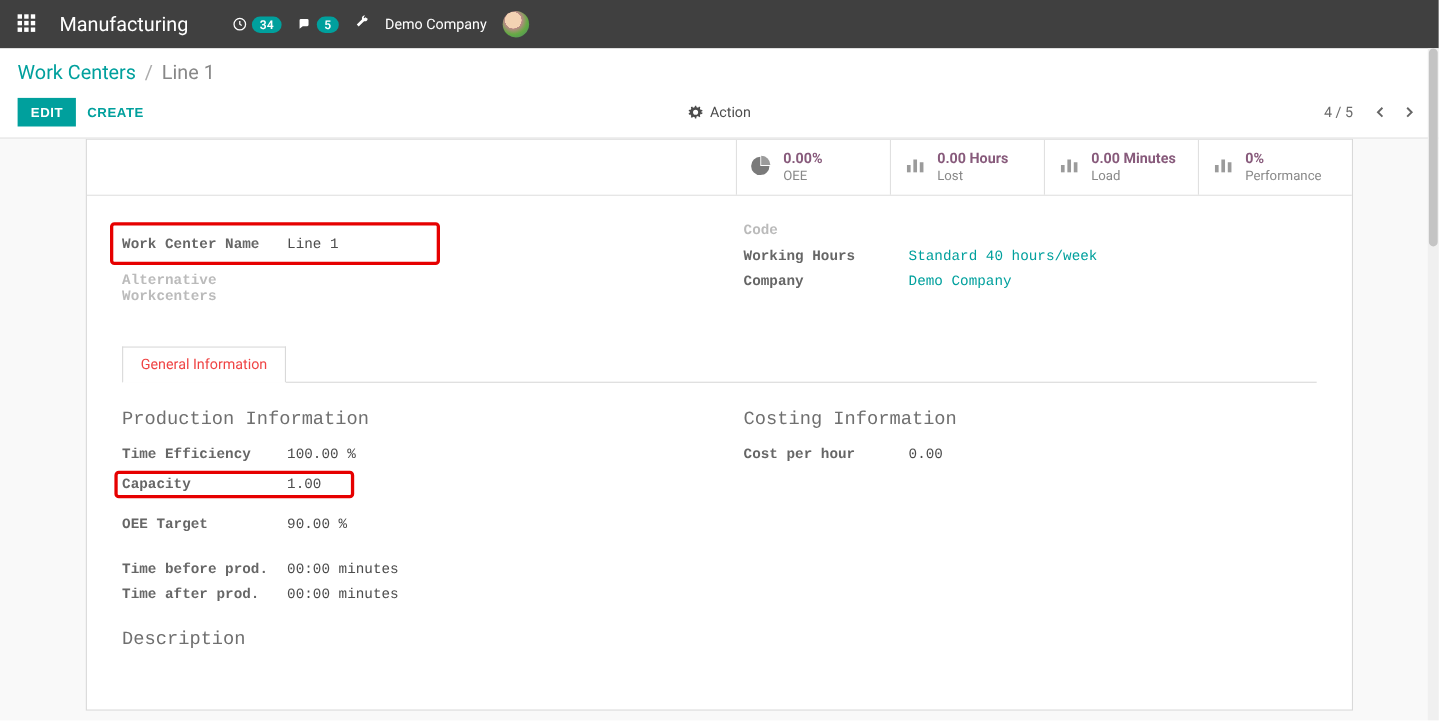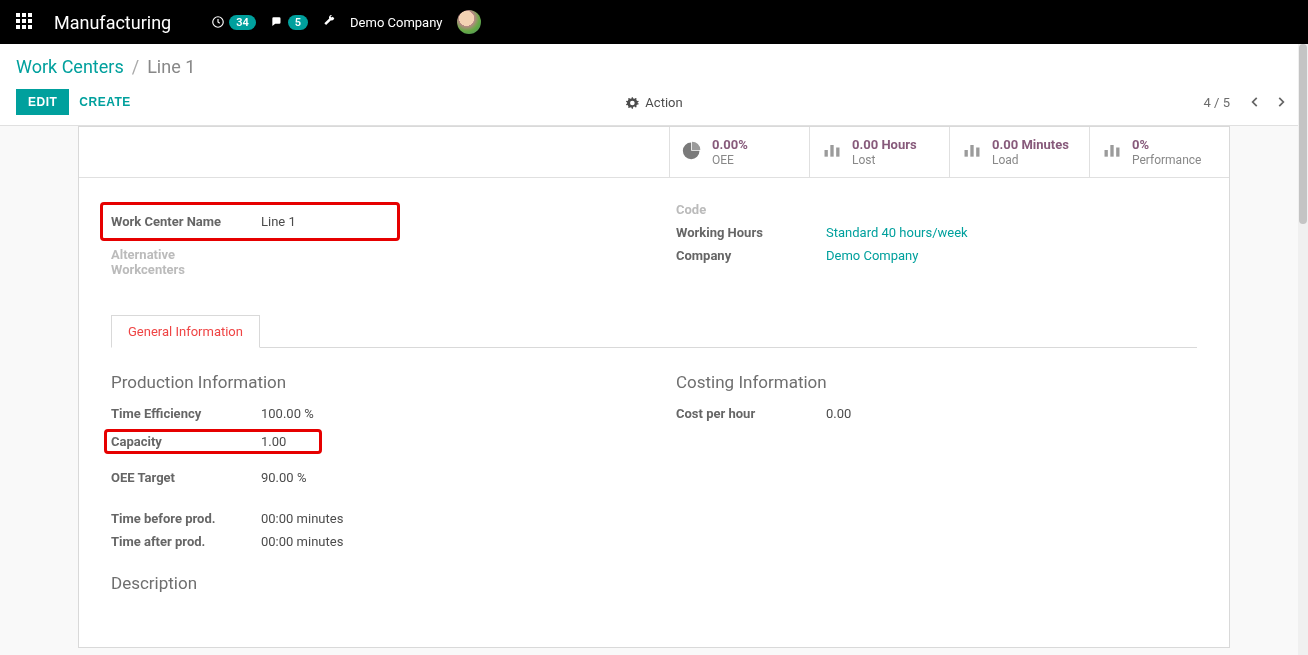--- a/index.html
+++ b/index.html
@@ -1,53 +1,53 @@
 <!DOCTYPE html>
 <html><head>
 <meta charset="utf-8">
 <style>
 * { margin: 0; padding: 0; box-sizing: border-box; }
 body { font-family: -apple-system, BlinkMacSystemFont, "Segoe UI", Roboto, Helvetica, Arial, sans-serif; font-size: 13px; color: #4c4c4c; background: #f9f9f9; width: 1308px; height: 655px; overflow: hidden; position: relative; }
 
-.topnav { height: 44px; background: #000000; display: flex; align-items: center; color: #fff; padding: 0 16px; }
+.topnav { height: 44px; background: #404040; display: flex; align-items: center; color: #fff; padding: 0 16px; }
 .topnav .apps-icon { width: 18px; height: 18px; display: grid; grid-template-columns: repeat(3, 4px); grid-template-rows: repeat(3, 4px); gap: 2px; margin-right: 20px; cursor: pointer; }
 .topnav .apps-icon span { background: #fff; width: 4px; height: 4px; }
 .topnav .brand { font-size: 18px; font-weight: 400; margin-right: 40px; }
 .topnav .menu { display: flex; gap: 22px; flex: 1; }
 .topnav .menu a { color: #eee; font-size: 13px; cursor: pointer; }
 .topnav .right { display: flex; align-items: center; gap: 14px; }
 .badge-pill { display: inline-flex; align-items: center; gap: 4px; color: #fff; font-size: 12px; }
 .badge-count { background: #00a09d; color: #fff; border-radius: 10px; padding: 1px 7px; font-size: 11px; font-weight: 600; }
 .avatar { width: 24px; height: 24px; border-radius: 50%; background: radial-gradient(circle at 40% 35%, #f3d2b3 35%, #b88 36%, #6a4 60%, #486 100%); }
 
 .control-panel { background: #fff; border-bottom: 1px solid #e0e0e0; padding: 12px 16px 0 16px; }
 .breadcrumb { font-size: 18px; display: flex; align-items: center; gap: 8px; margin-bottom: 12px; }
 .breadcrumb a { color: #00a09d; cursor: pointer; }
 .breadcrumb .sep { color: #aaa; }
 .breadcrumb .current { color: #888; }
 
 .cp-row { display: flex; align-items: center; justify-content: space-between; padding-bottom: 10px; }
 .cp-left { display: flex; align-items: center; gap: 10px; }
 .btn-primary { background: #00a09d; color: #fff; border: none; padding: 6px 12px; font-size: 12px; font-weight: 600; letter-spacing: 0.5px; cursor: pointer; }
 .btn-link { background: none; border: none; color: #00a09d; font-size: 12px; font-weight: 600; letter-spacing: 0.5px; cursor: pointer; }
-.cp-center { display:flex; align-items:flex-end; gap:6px; color:#4c4c4c; cursor:pointer; font-size:13px; position:absolute; left:50%; transform:translateX(-50%);}
+.cp-center { display:flex; align-items:flex-start; gap:6px; color:#4c4c4c; cursor:pointer; font-size:13px; position:absolute; left:50%; transform:translateX(-50%);}
 .cp-right { display: flex; align-items: center; gap: 14px; color: #6c6c6c; font-size: 13px; }
 .pager-nav { display: flex; gap: 4px; }
 .pager-btn { width:22px; height:22px; display:flex; align-items:center; justify-content:center; cursor:pointer; color:#666; }
 
 .sheet-wrap { padding: 0 78px; height: calc(655px - 44px - 87px); overflow-y: auto; }
 .sheet { background:#fff; border:1px solid #d9d9d9; position:relative; overflow:hidden; }
 .kpi-row { display:flex; justify-content:flex-end; border-bottom:1px solid #e0e0e0; }
 .kpi { border-left:1px solid #e0e0e0; padding:10px 16px 10px 12px; display:flex; align-items:center; gap:10px; min-width:140px; cursor:pointer; }
 .kpi .kpi-icon { color:#9b9b9b; }
 .kpi .kpi-val { color:#875a7b; font-weight:700; font-size:13px; line-height:1.2; }
 .kpi .kpi-lbl { color:#888; font-size:12px; line-height:1.2; }
 
 .sheet-body { padding: 24px 32px 40px 32px; }
-.two-col { display:flex; gap:44px; }
+.two-col { display:flex; gap:44px;font-family:Liberation Mono, monospace; }
 .col { flex:1; }
 .field-row { display:flex; align-items:flex-start; margin-bottom:8px; font-size:13px; }
 .field-label { width:150px; color:#666; font-weight:700; }
 .field-label.muted { color:#bbb; font-weight:700; }
 .field-value { color:#4c4c4c; }
 .link-val { color:#00a09d; cursor:pointer; }
 
 .highlight-box { border:3px solid #e60000; border-radius:4px; padding:9px 8px; margin-left:-11px; margin-bottom:6px; width:300px; }
 .highlight-box .field-row { margin-bottom:0; }
 .highlight-row { border:3px solid #e60000; border-radius:4px; padding:2px 4px; margin-left:-7px; margin-bottom:16px; width:218px; }

